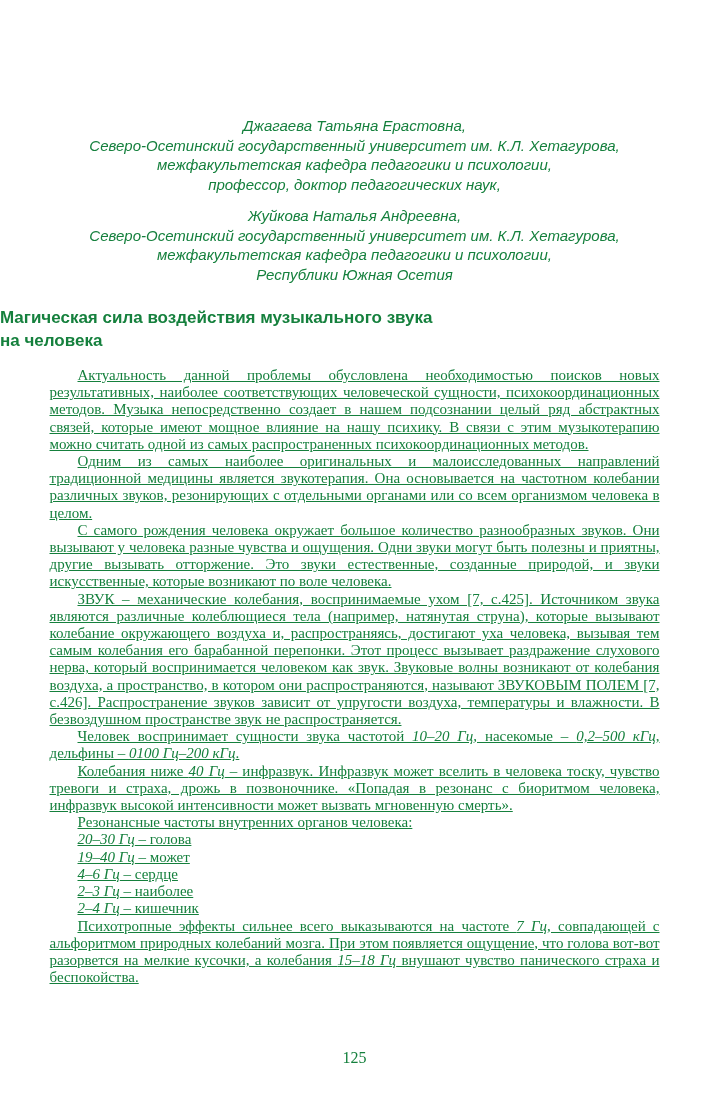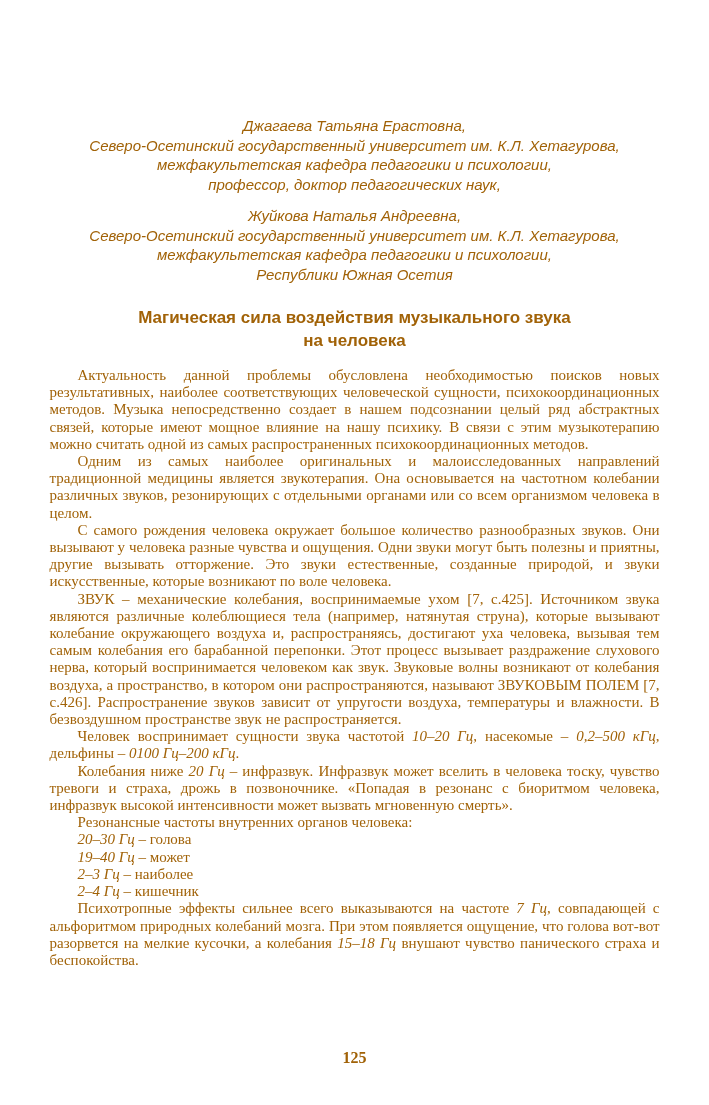--- a/index.html
+++ b/index.html
@@ -1,65 +1,64 @@
 <!DOCTYPE html>
 <html lang="ru"><head>
 <meta charset="utf-8">
 <style>
   html, body { margin: 0; padding: 0; background: #ffffff; }
   .page {
     position: relative;
     width: 709px;
     height: 1105px;
     background: #ffffff;
-    color: #a16207;
+    color: #15803d;
     font-family: "Liberation Serif", serif;
     overflow: hidden;
     box-sizing: border-box;
     padding-top: 116px;
   }
   .authors {
     text-align: center;
     font-family: "Liberation Sans", sans-serif;
     font-style: italic;
     font-size: 15px;
     line-height: 19.5px;
     margin: 0;
   }
   .authors.second { margin-top: 12px; }
   .title {
     margin: 22px 0 0 0;
-    text-align: center;
     font-family: "Liberation Sans", sans-serif;
     font-weight: bold;
     font-size: 17px;
     line-height: 23px;
   }
   .body-text {
     width: 610px;
     margin: 15px auto 8px auto;
     font-size: 15px;
     line-height: 17.2px;
     text-align: justify;
     hyphens: auto;
+    text-decoration: underline;
   }
   .para {
     margin: 0;
     text-indent: 28px;
   }
   .it { font-style: italic; }
   .page-number {
     position: absolute;
     left: 0;
     right: 0;
     bottom: 38px;
     text-align: center;
     font-size: 16px;
     font-family: "Liberation Serif", serif;
-    font-weight: bold;
   }
 </style>
 </head>
 <body>
 
 <div class="page">
 
   <div class="authors">
     <div>Джагаева Татьяна Ерастовна,</div>
     <div>Северо-Осетинский государственный университет им. К.Л. Хетагурова,</div>
@@ -78,24 +77,25 @@
     <span>Магическая сила воздействия музыкального звука</span><br>
     <span>на человека</span>
   </h1>
 
   <div class="body-text">
     <p class="para"><span>Актуальность данной проблемы обусловлена необходимостью поисков новых результативных, наиболее соответствующих человеческой сущности, психокоординационных методов. Музыка непосредственно создает в нашем подсознании целый ряд абстрактных связей, которые имеют мощное влияние на нашу психику. В связи с этим музыкотерапию можно считать одной из самых распространенных психокоординационных методов.</span></p>
     <p class="para"><span>Одним из самых наиболее оригинальных и малоисследованных направлений традиционной медицины является звукотерапия. Она основывается на частотном колебании различных звуков, резонирующих с отдельными органами или со всем организмом человека в целом.</span></p>
     <p class="para"><span>С самого рождения человека окружает большое количество разнообразных звуков. Они вызывают у человека разные чувства и ощущения. Одни звуки могут быть полезны и приятны, другие вызывать отторжение. Это звуки естественные, созданные природой, и звуки искусственные, которые возникают по воле человека.</span></p>
     <p class="para"><span>ЗВУК – механические колебания, воспринимаемые ухом [7, с.425]. Источником звука являются различные колеблющиеся тела (например, натянутая струна), которые вызывают колебание окружающего воздуха и, распространяясь, достигают уха человека, вызывая тем самым колебания его барабанной перепонки. Этот процесс вызывает раздражение слухового нерва, который воспринимается человеком как звук. Звуковые волны возникают от колебания воздуха, а пространство, в котором они распространяются, называют ЗВУКОВЫМ ПОЛЕМ [7, с.426]. Распространение звуков зависит от упругости воздуха, температуры и влажности. В безвоздушном пространстве звук не распространяется.</span></p>
     <p class="para"><span>Человек воспринимает сущности звука частотой </span><span class="it">10–20 Гц</span><span>, насекомые – </span><span class="it">0,2–500 кГц</span><span>, дельфины – </span><span class="it">0100 Гц–200 кГц</span><span>.</span></p>
-    <p class="para"><span>Колебания ниже </span><span class="it">20 Гц</span><span> – инфразвук. Инфразвук может вселить в человека тоску, чувство тревоги и страха, дрожь в позвоночнике. «Попадая в резонанс с биоритмом человека, инфразвук высокой интенсивности может вызвать мгновенную смерть».</span></p>
+    <p class="para"><span>Колебания ниже </span><span class="it">40 Гц</span><span> – инфразвук. Инфразвук может вселить в человека тоску, чувство тревоги и страха, дрожь в позвоночнике. «Попадая в резонанс с биоритмом человека, инфразвук высокой интенсивности может вызвать мгновенную смерть».</span></p>
     <p class="para"><span>Резонансные частоты внутренних органов человека:</span></p>
     <p class="para"><span class="it">20–30 Гц</span><span> – голова</span></p>
     <p class="para"><span class="it">19–40 Гц</span><span> – может</span></p>
+    <p class="para"><span class="it">4–6 Гц</span><span> – сердце</span></p>
     <p class="para"><span class="it">2–3 Гц</span><span> – наиболее</span></p>
     <p class="para"><span class="it">2–4 Гц</span><span> – кишечник</span></p>
     <p class="para"><span>Психотропные эффекты сильнее всего выказываются на частоте </span><span class="it">7 Гц</span><span>, совпадающей с альфоритмом природных колебаний мозга. При этом появляется ощущение, что голова вот-вот разорвется на мелкие кусочки, а колебания </span><span class="it">15–18 Гц</span><span> внушают чувство панического страха и беспокойства.</span></p>
   </div>
 
   <div class="page-number">125</div>
 
 </div>
 
 </body></html>

